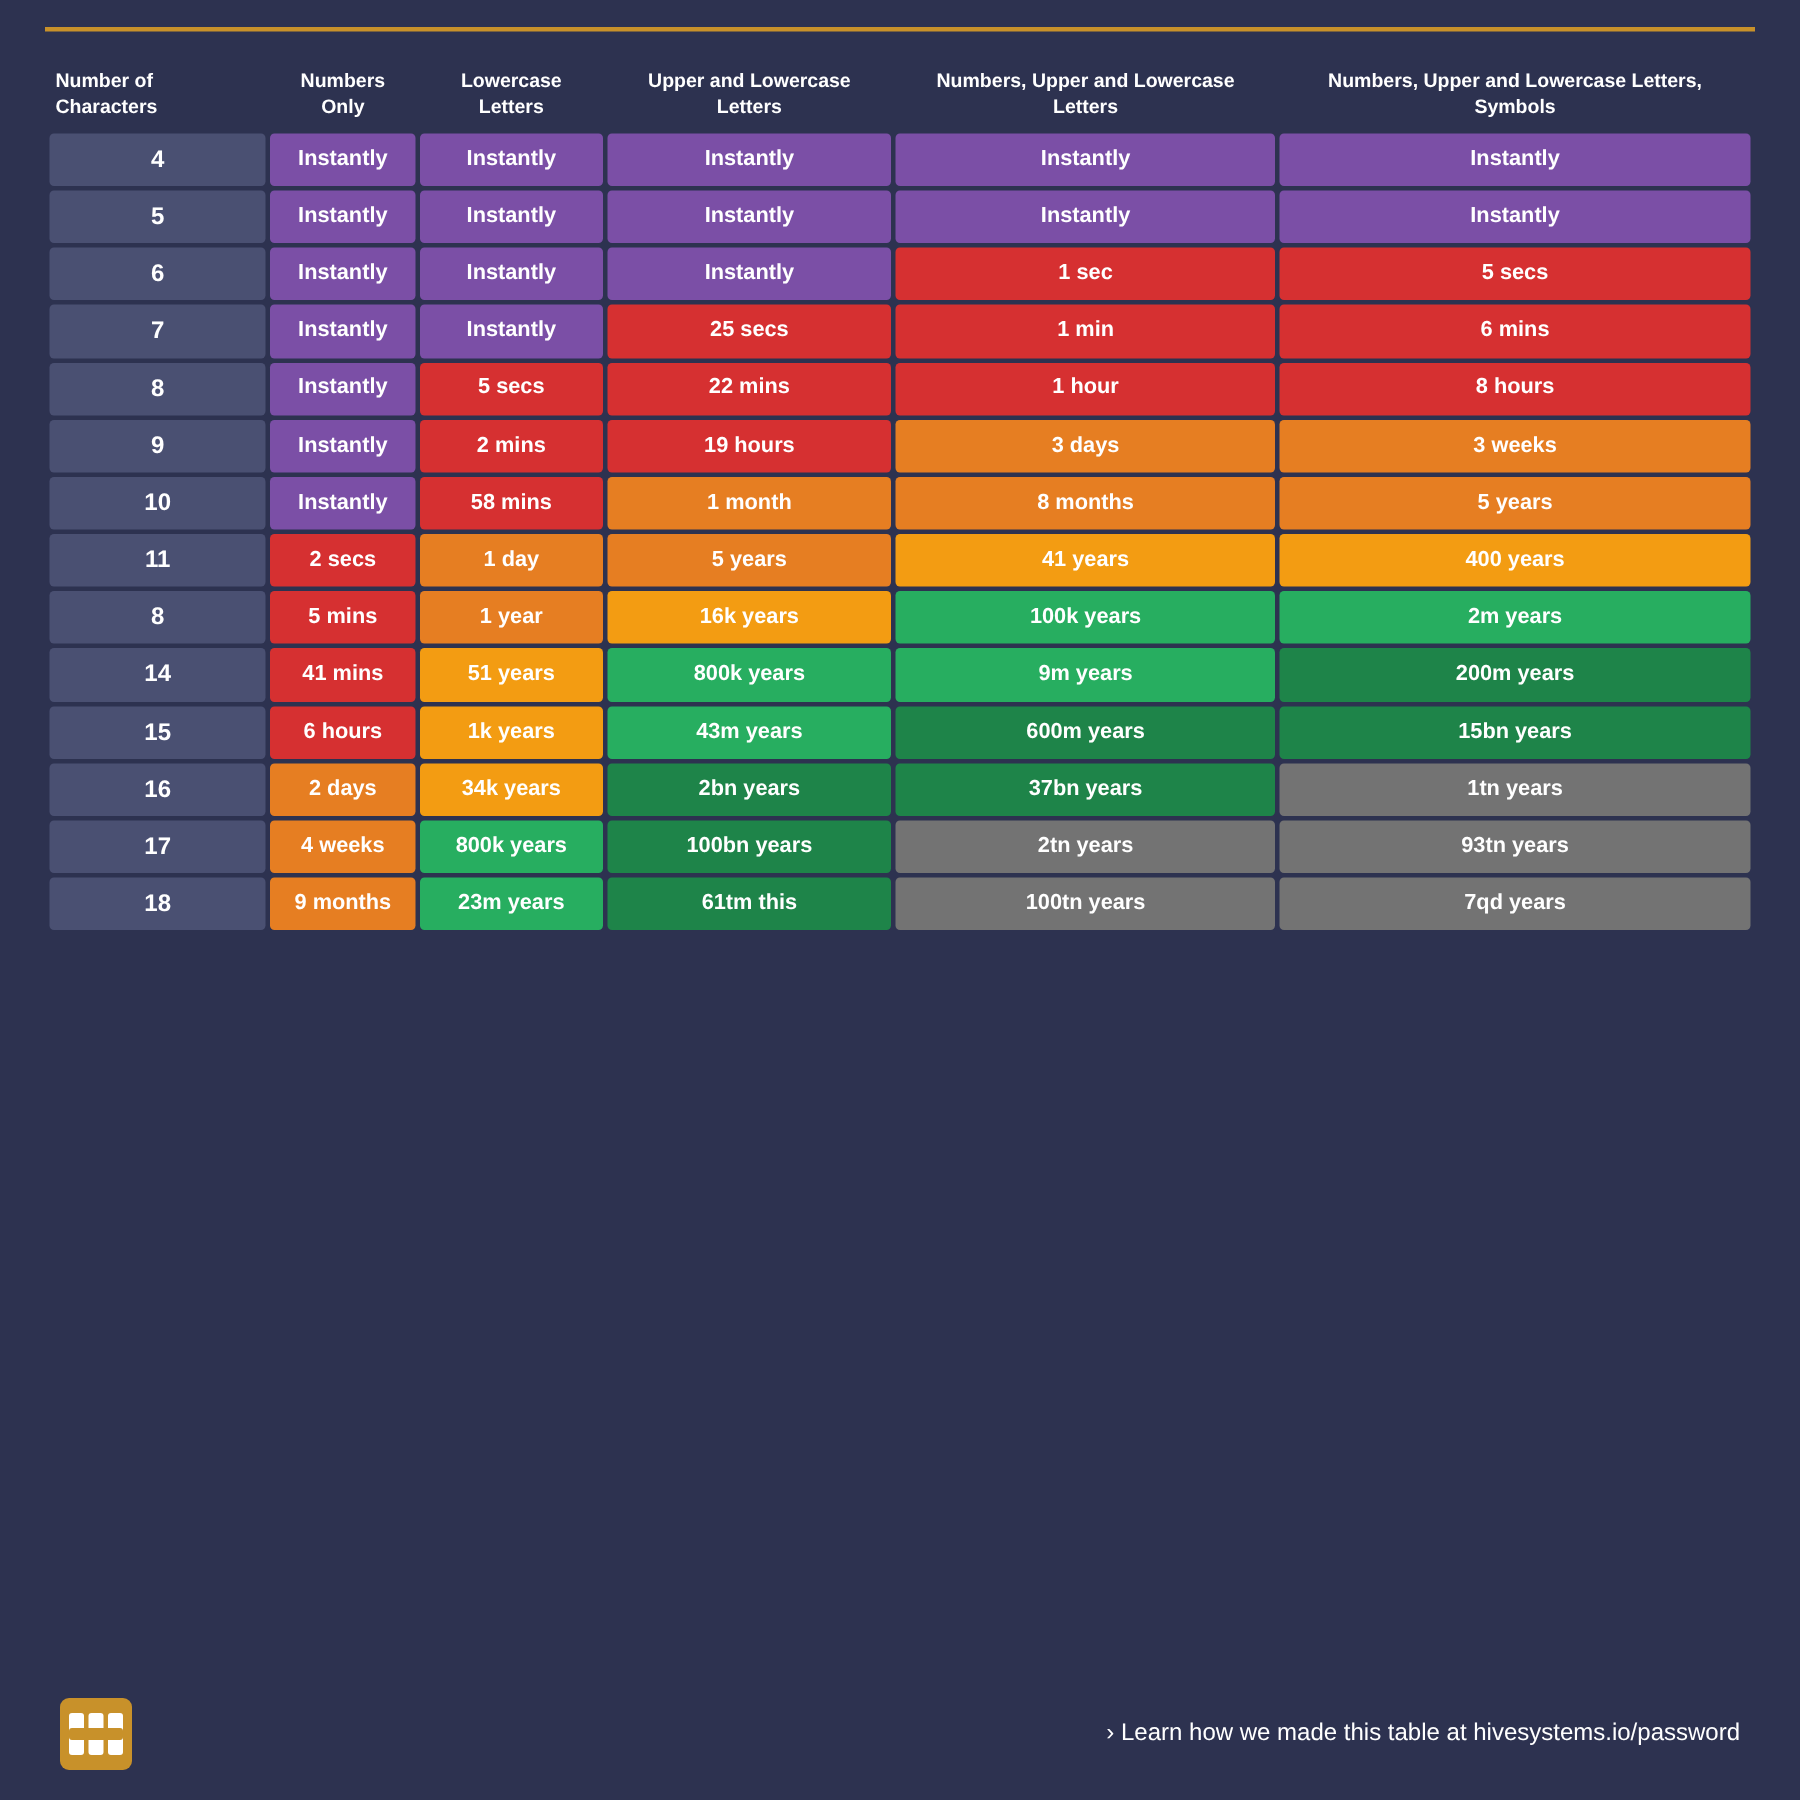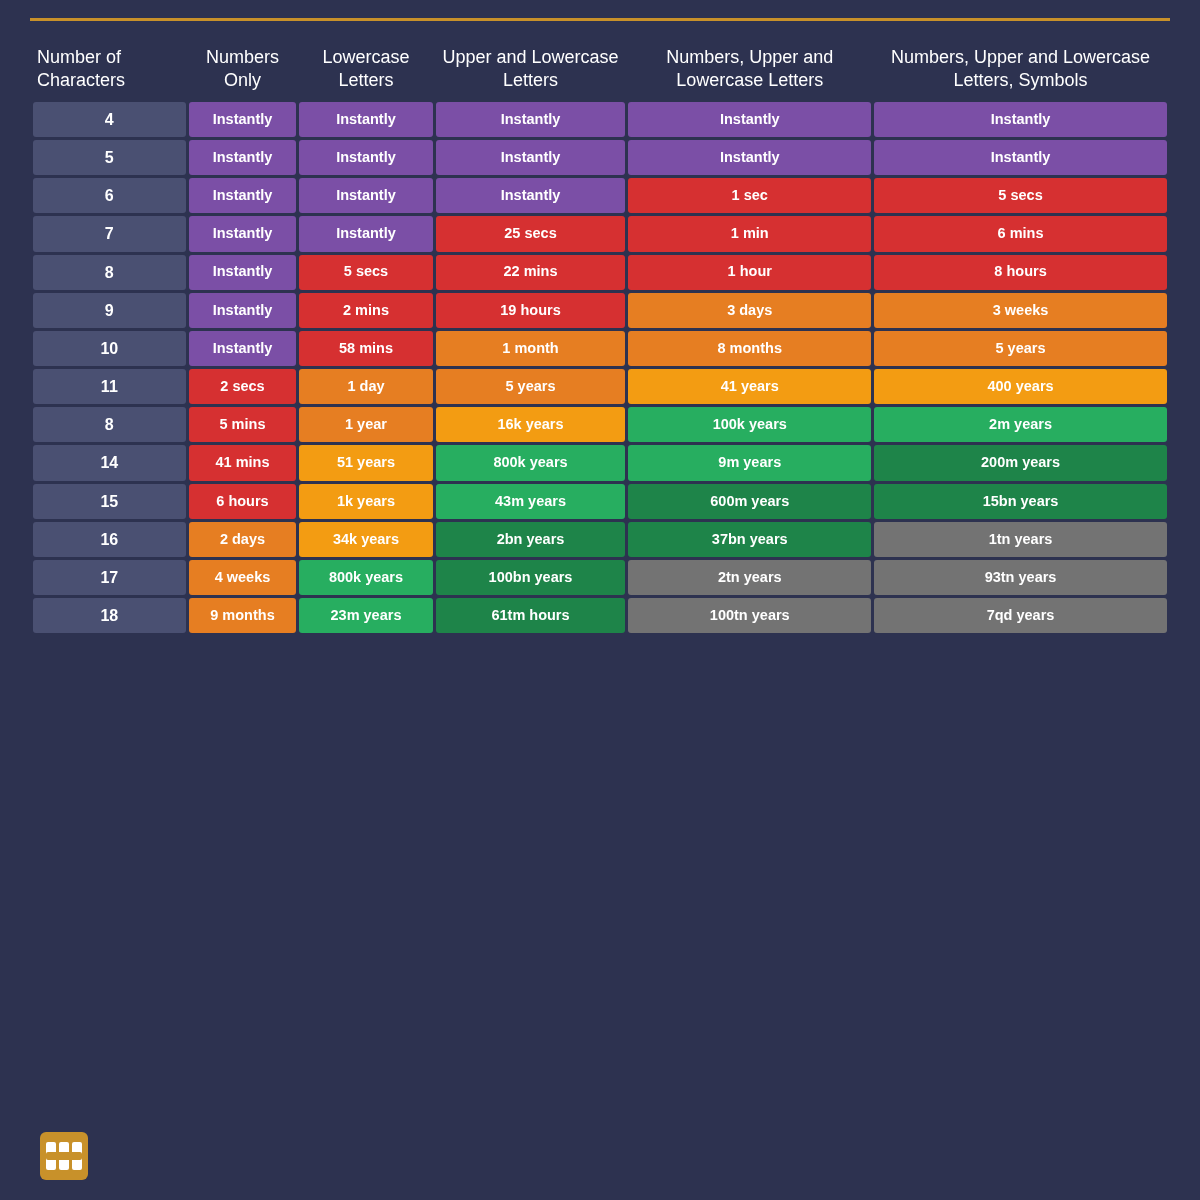--- a/index.html
+++ b/index.html
@@ -36,22 +36,22 @@
     #table-container {
       width: 100%;
       flex: 1;
     }
     table {
       width: 100%;
       border-collapse: separate;
       border-spacing: 3px;
     }
     thead th {
-      font-size: 18px;
-      font-weight: 400;
+      font-size: 13px;
+      font-weight: 700;
       color: white;
       text-align: center;
       padding: 6px 4px;
       vertical-align: middle;
       line-height: 1.3;
     }
     thead th:first-child {
       text-align: left;
     }
     tbody tr td {
@@ -234,21 +234,21 @@
             <td class="c-orange">4 weeks</td>
             <td class="c-green-light">800k years</td>
             <td class="c-green">100bn years</td>
             <td class="c-green-dark">2tn years</td>
             <td class="c-green-dark">93tn years</td>
           </tr>
           <tr>
             <td>18</td>
             <td class="c-orange">9 months</td>
             <td class="c-green-light">23m years</td>
-            <td class="c-green">61tm hours</td>
+            <td class="c-green">61tm this</td>
             <td class="c-green-dark">100tn years</td>
             <td class="c-green-dark">7qd years</td>
           </tr>
         </tbody>
     </table>
   </div>
 
   <div id="footer">
     <div id="logo-area">
       <svg id="logo-icon" viewBox="0 0 48 48" width="48" height="48">
@@ -256,14 +256,17 @@
         <rect x="6" y="10" width="10" height="28" rx="2" fill="white"></rect>
         <rect x="19" y="10" width="10" height="28" rx="2" fill="white"></rect>
         <rect x="32" y="10" width="10" height="28" rx="2" fill="white"></rect>
         <rect x="6" y="20" width="36" height="8" rx="2" fill="#c8912a"></rect>
       </svg>
       <div id="logo-text">
         <span></span>
         <span></span>
       </div>
     </div>
+    <div id="footer-cta">
+      <span class="arrow">› </span><span class="bold"> Learn how we made this table at </span><span class="link">hivesystems.io/password</span>
+    </div>
   </div>
 </div>
 
 </body></html>

